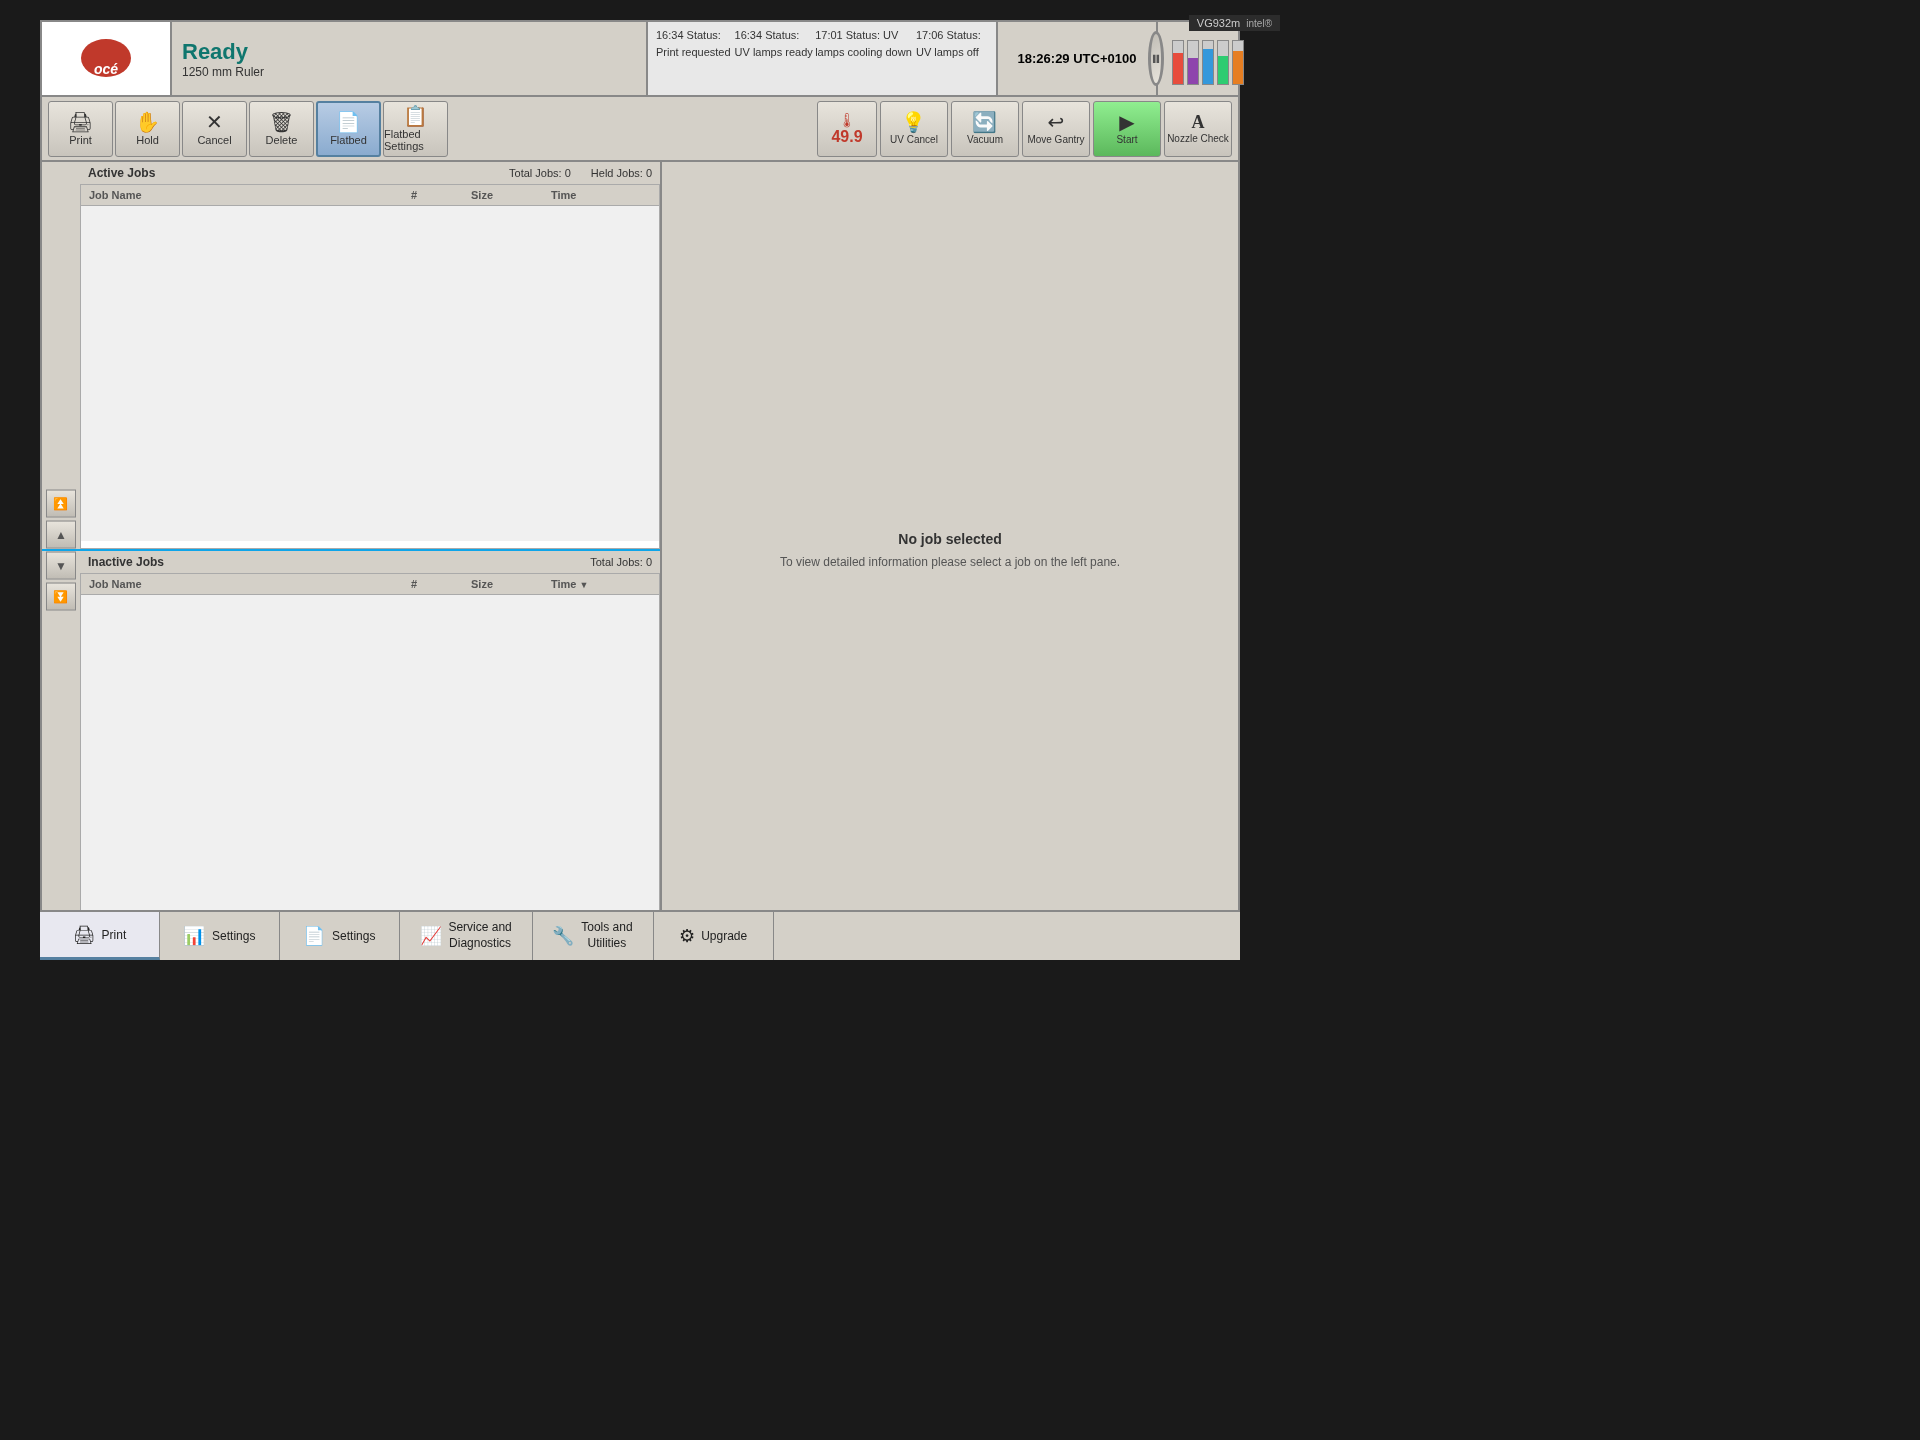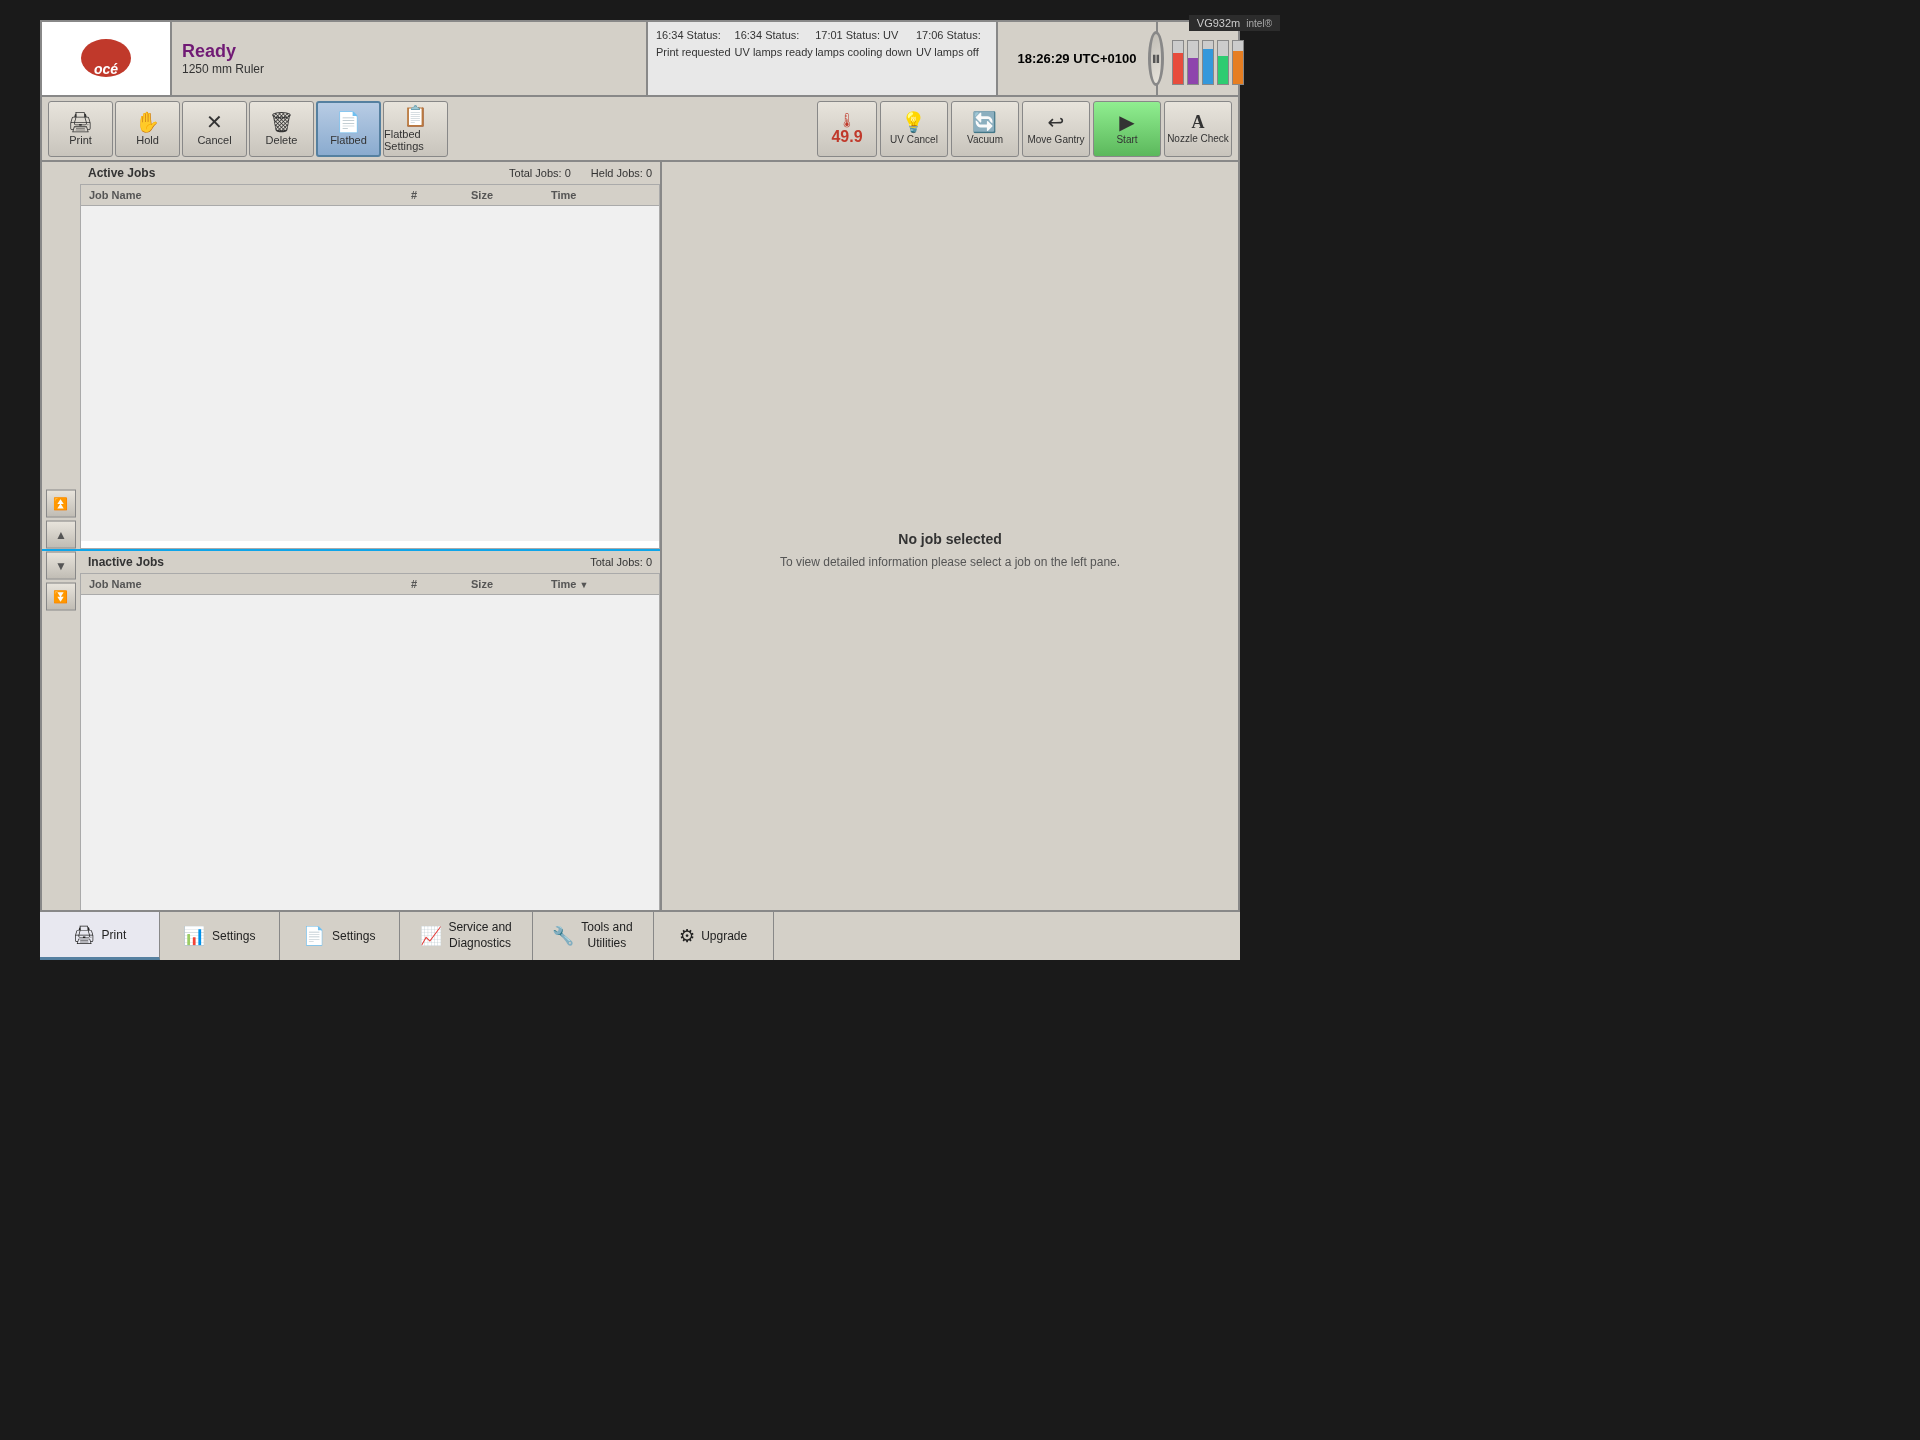--- a/index.html
+++ b/index.html
@@ -75,23 +75,23 @@
     #status-area {
       flex: 1;
       display: flex;
       flex-direction: column;
       justify-content: center;
       padding: 5px 10px;
       border-right: 2px solid #888;
     }
 
     #status-ready {
-      font-size: 18px;
+      font-size: 22px;
       font-weight: bold;
-      color: #701a75;
+      color: #0f766e;
     }
 
     #status-subtitle {
       font-size: 12px;
       color: #333;
     }
 
     #log-area {
       width: 350px;
       background: #e8e8e8;

